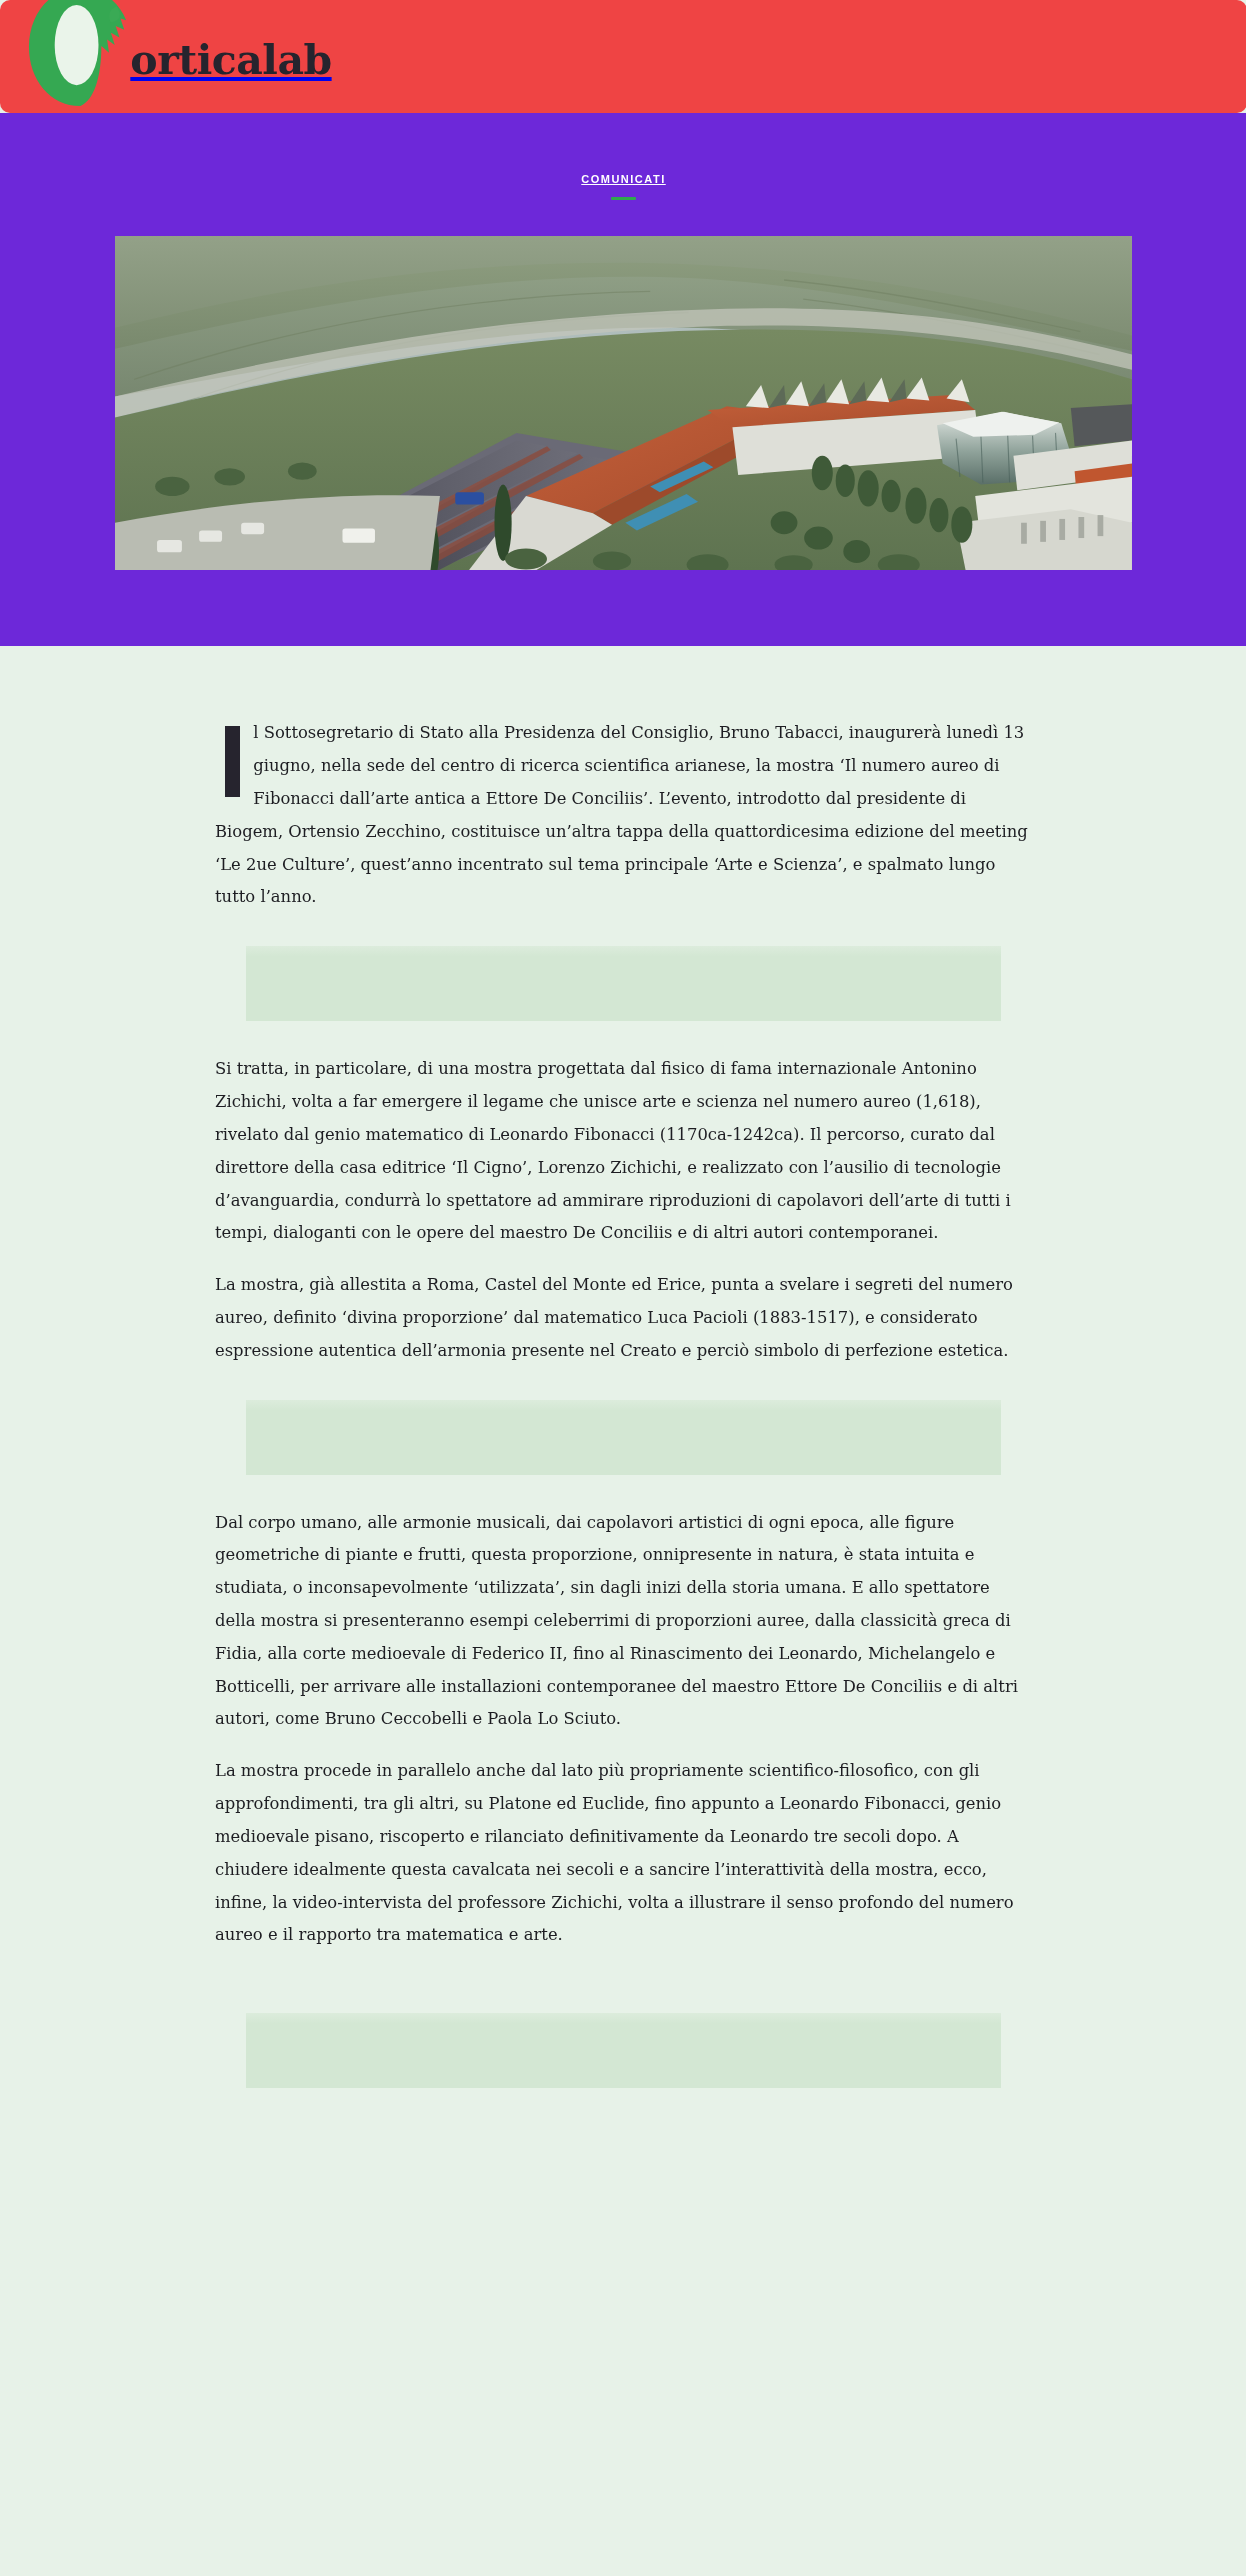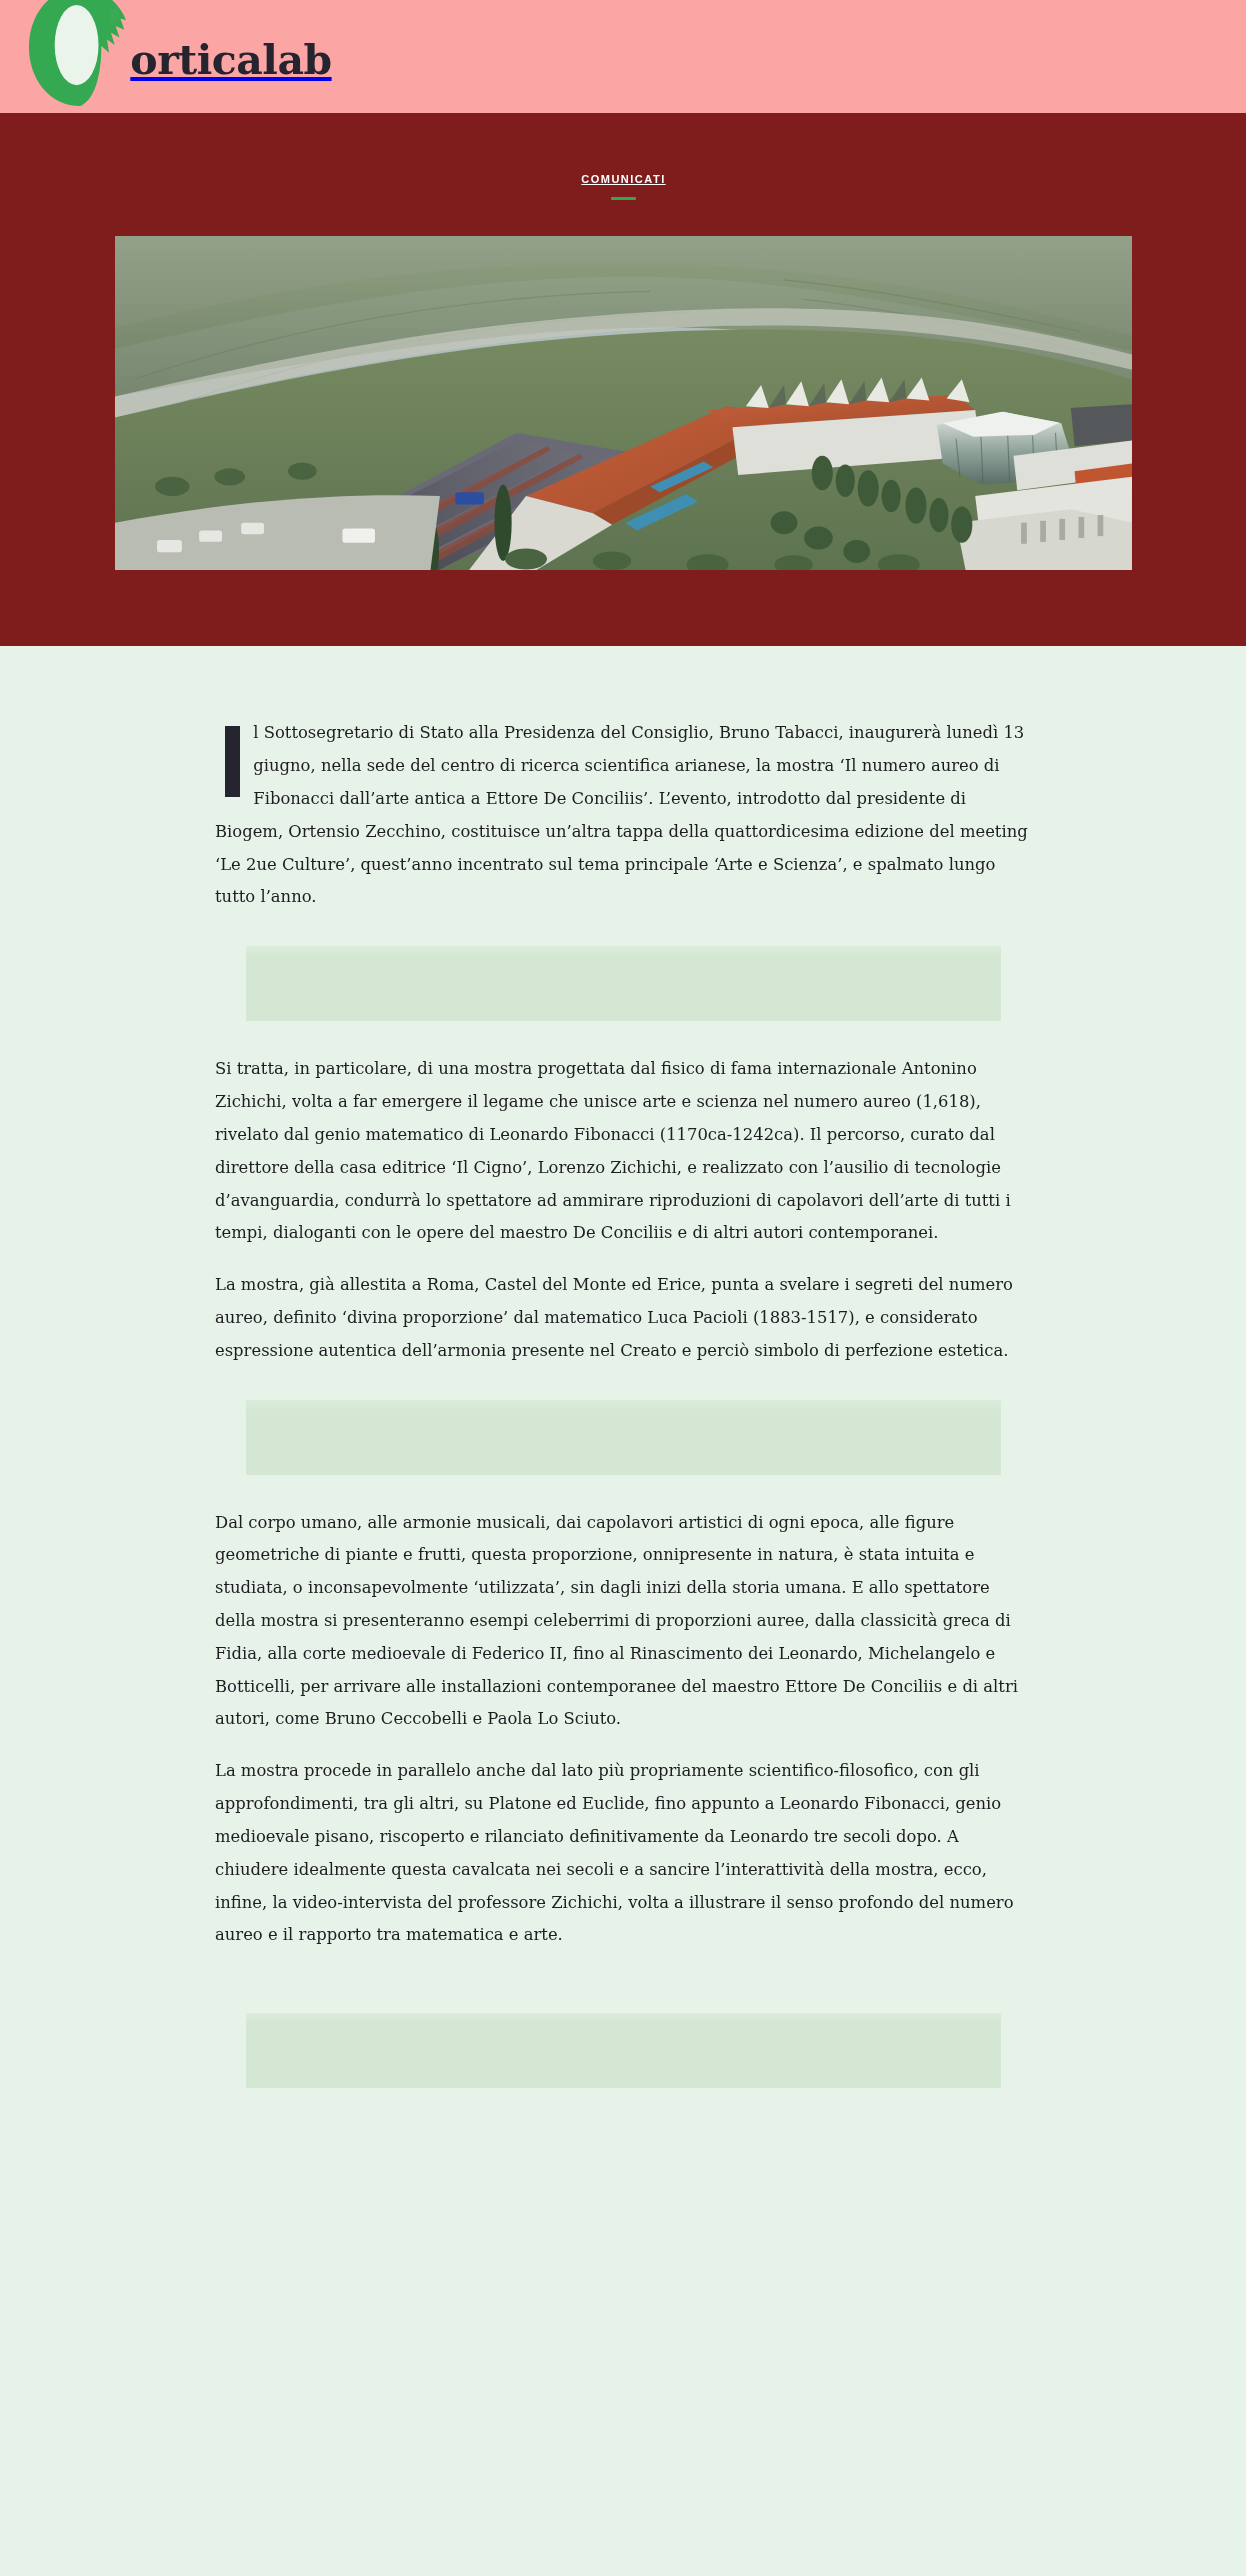--- a/index.html
+++ b/index.html
@@ -11,23 +11,24 @@
     width: 1247px;
     background: #e7f2e8;
     font-family: "Liberation Sans", sans-serif;
     -webkit-font-smoothing: antialiased;
   }
 
   
   .topbar {
     position: relative;
     height: 113px;
-    background: #fca5a5;
+    background: #ef4444;
     overflow: visible;
     z-index: 5;
+    border-radius: 10px;
   }
   .logo-wrap {
     position: absolute;
     left: 21px;
     top: -15.3px;
     display: flex;
     align-items: center;
     height: 124px;
   }
   .logo-mark {
@@ -53,21 +54,21 @@
     height: 13.4px;
     background: #3aaa55;
     border-radius: 90% 10% 60% 20%;
     transform: rotate(-22deg);
     left: 87px;
     top: 23px;
   }
 
   
   .hero {
-    background: #7f1d1d;
+    background: #6d28d9;
     padding: 25px 0 76px 0;
     position: relative;
   }
   .kicker-wrap {
     text-align: center;
     padding-top: 31px;
   }
   .kicker {
     color: #ffffff;
     font-size: 11px;

